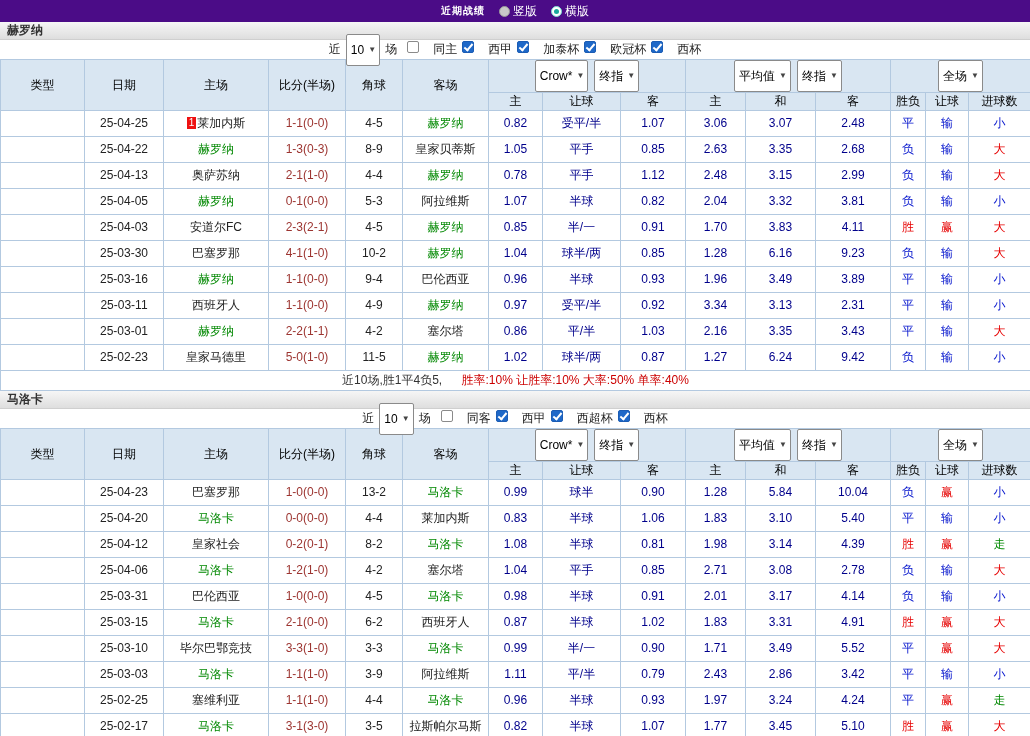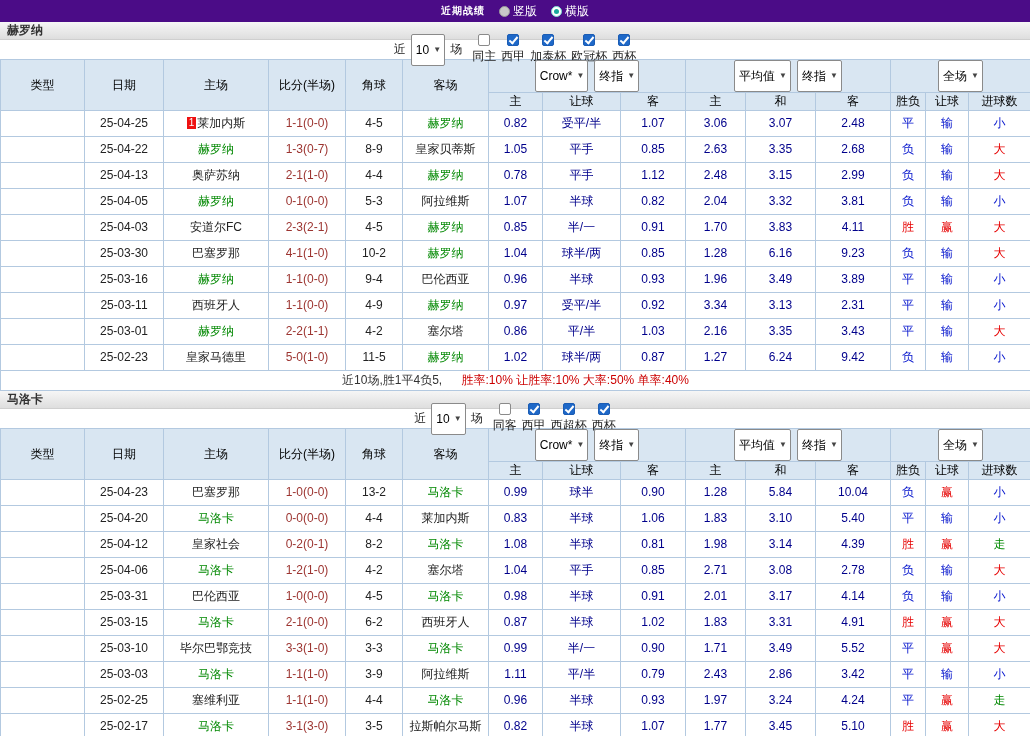--- a/index.html
+++ b/index.html
@@ -19,21 +19,21 @@
     display:flex;align-items:center;padding:0 7px;font-weight:bold;color:#333;}
   .filter-bar{height:19px;display:flex;align-items:center;justify-content:center;gap:5px;background:#fff;}
 
   
   .sel{display:inline-flex;align-items:center;gap:4px;height:32px;padding:0 3px 0 4px;background:#fff;
     border:1px solid #8a8a8a;border-radius:2px;cursor:pointer;color:#000;white-space:nowrap;}
   .sel .arrow{font-size:8px;color:#444;line-height:1;}
 
   
   .cb-wrap{display:inline-flex;align-items:center;}
-  .cb-item{display:inline-flex;align-items:center;gap:2px;cursor:pointer;margin-left:5px;flex-direction:column;}
+  .cb-item{display:inline-flex;gap:14px;cursor:pointer;margin-left:5px;}
   .cb{width:12px;height:12px;border:1px solid #8a8a8a;border-radius:2px;background:#fff;display:inline-block;position:relative;}
   .cb.checked{background:#1e68c8;border-color:#1b5cb4;}
   .cb.checked::after{content:"";position:absolute;left:3px;top:0px;width:3px;height:7px;
     border:solid #fff;border-width:0 2px 2px 0;transform:rotate(40deg);}
 
   
   table.results{width:1030px;border-collapse:collapse;table-layout:fixed;}
   .results th,.results td{border:1px solid #b3c9e0;text-align:center;padding:0;overflow:hidden;white-space:nowrap;}
   .results thead th{background:#d9e6f2;font-weight:normal;color:#000;}
   .hrow1 th{height:19px;}
@@ -193,21 +193,21 @@
           <td class="c-num">3.07</td>
           <td class="c-num">2.48</td>
           <td class="t-blue">平</td>
           <td class="t-blue">输</td>
           <td class="t-blue">小</td>
         </tr>
         <tr>
           <td class="c-type">西甲</td>
           <td class="c-date">25-04-22</td>
           <td><span class="team-focus">赫罗纳</span></td>
-          <td class="c-score">1-3(0-7)</td>
+          <td class="c-score">1-3(0-3)</td>
           <td class="c-corner">8-9</td>
           <td><span class="team-plain">皇家贝蒂斯</span></td>
           <td class="c-num">1.05</td>
           <td class="c-num">平手</td>
           <td class="c-num">0.85</td>
           <td class="c-num">2.63</td>
           <td class="c-num">3.35</td>
           <td class="c-num">2.68</td>
           <td class="t-blue">负</td>
           <td class="t-blue">输</td>

